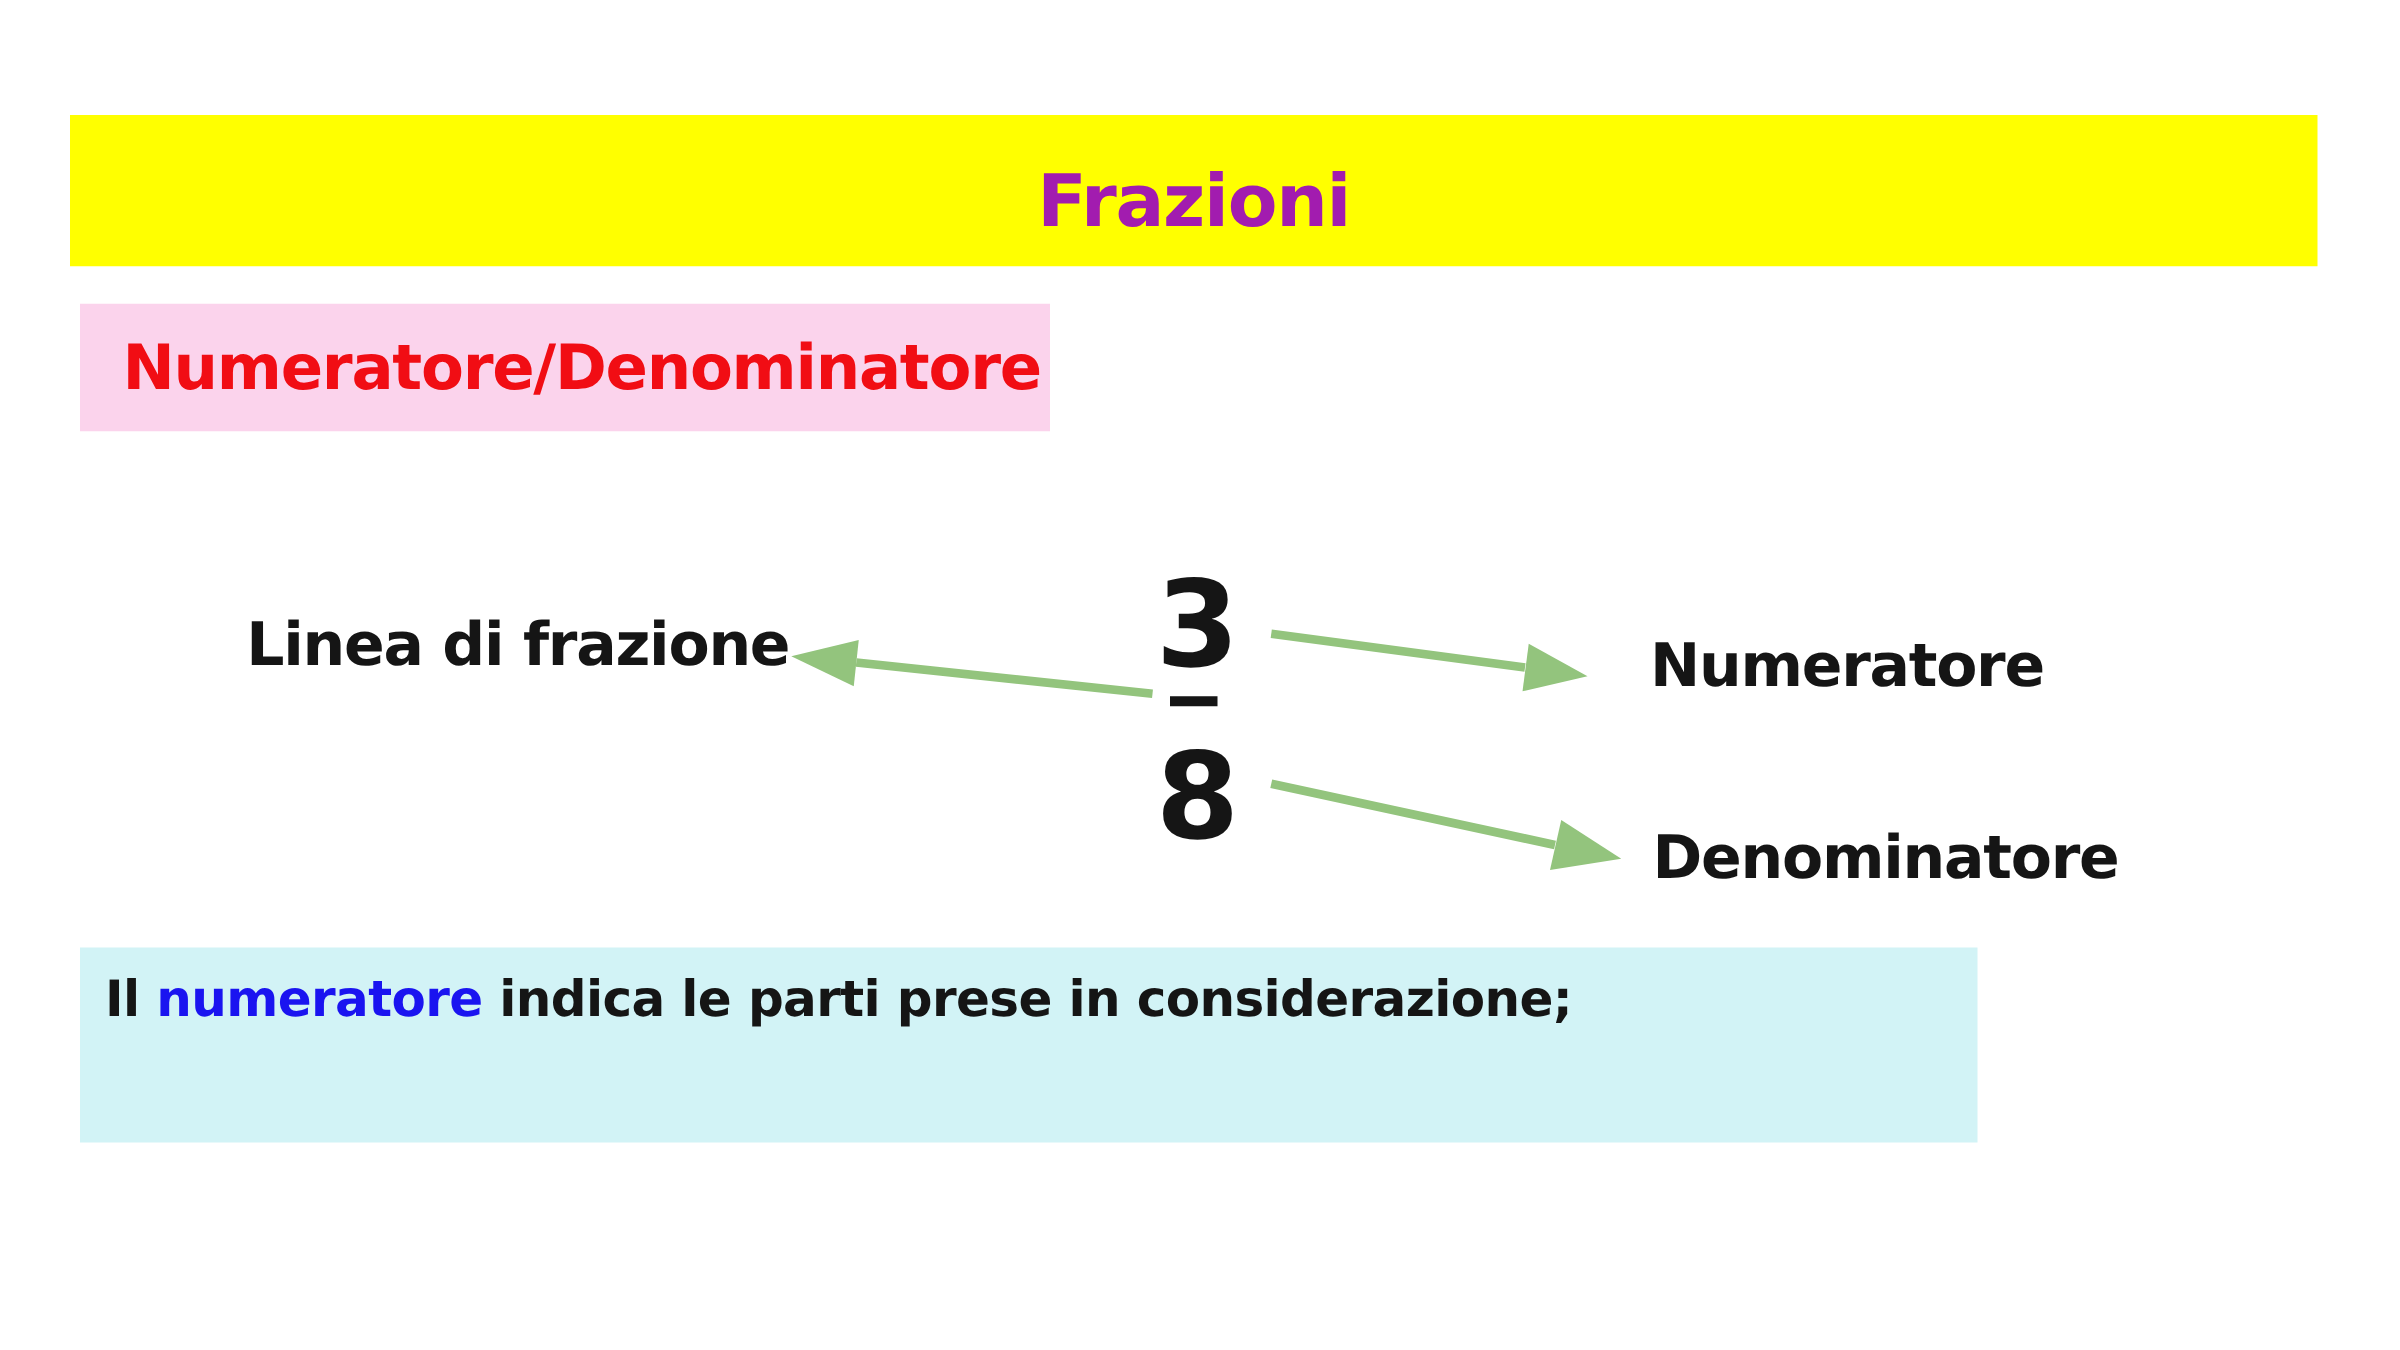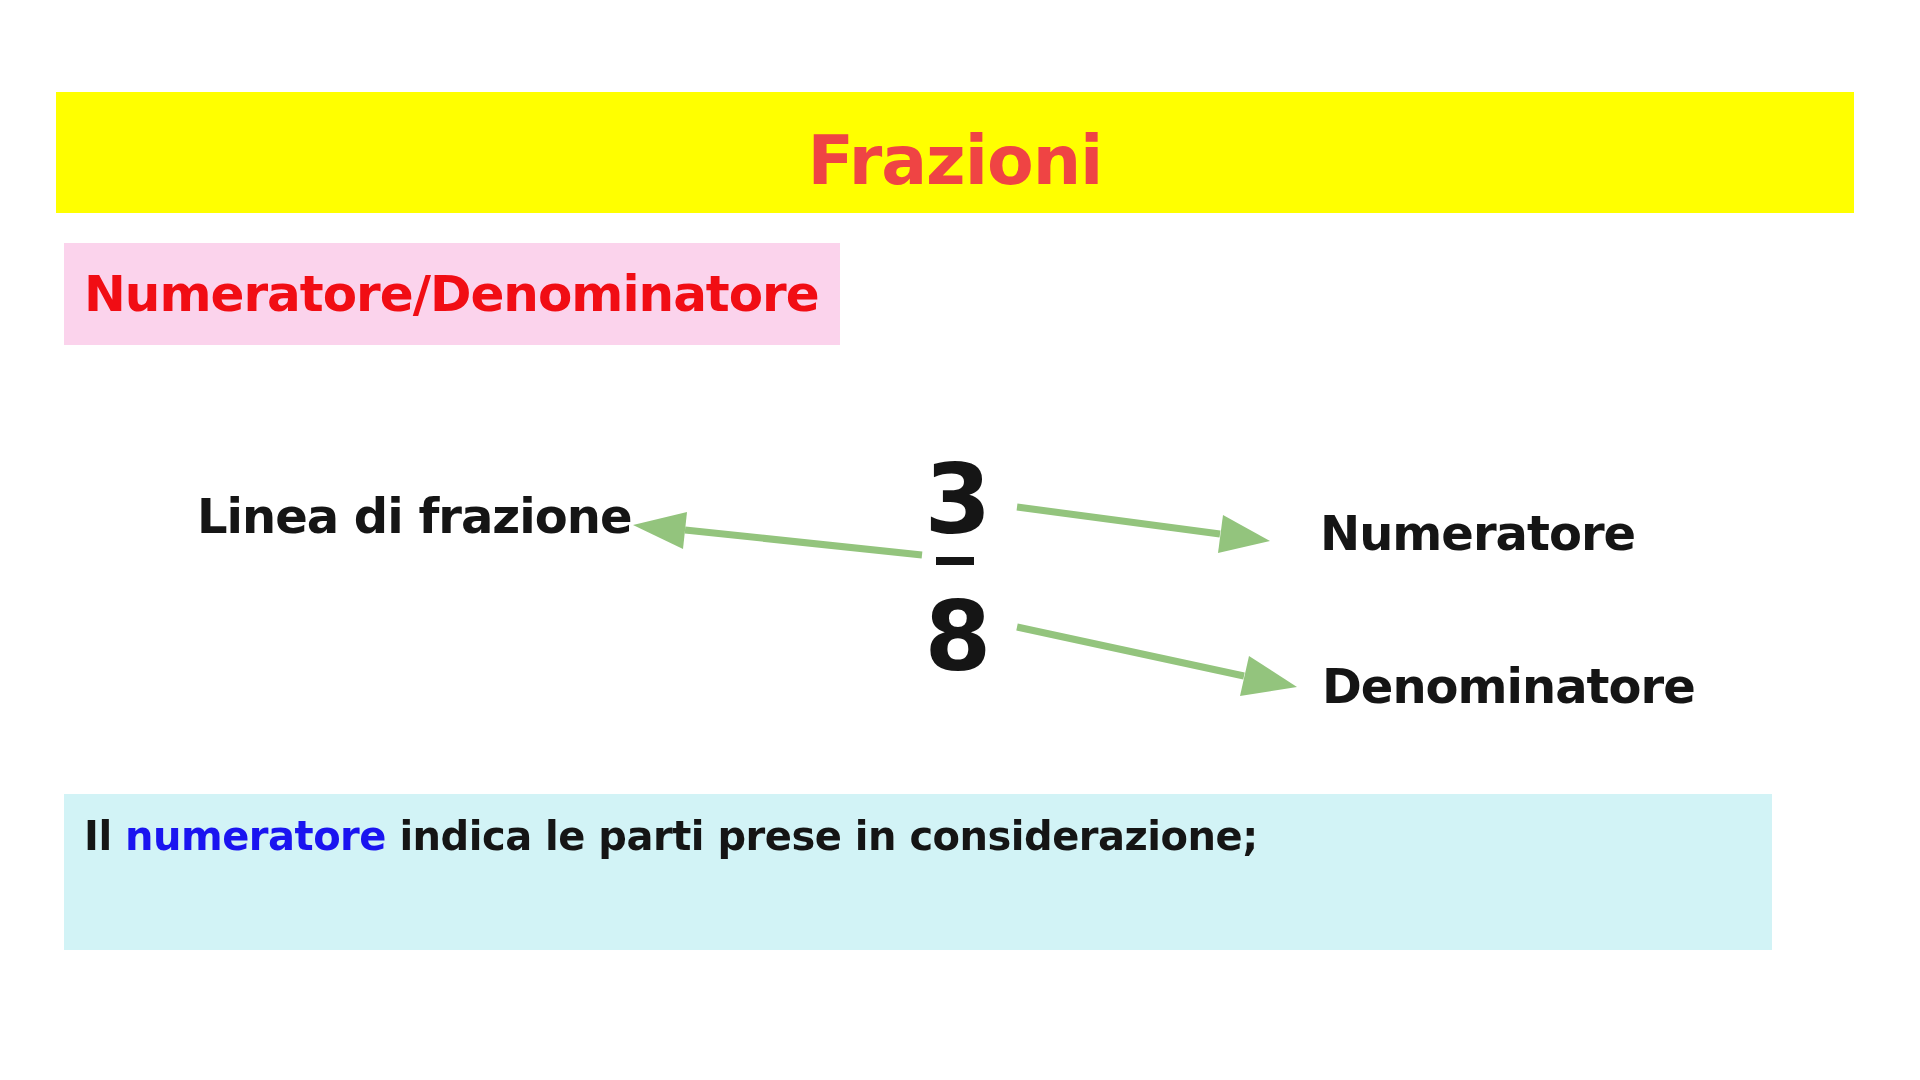--- a/index.html
+++ b/index.html
@@ -21,39 +21,39 @@
     left: 56px;
     top: 92px;
     width: 1798px;
     height: 121px;
     background: #ffff00;
     display: flex;
     align-items: center;
     justify-content: center;
   }
   .title-banner .title-text {
-    color: #ef4444;
-    font-size: 68px;
+    color: #a21caf;
+    font-size: 58px;
     letter-spacing: -1px;
     margin-top: 16px;
   }
   .subtitle-box {
     position: absolute;
     left: 64px;
     top: 243px;
     width: 776px;
     height: 102px;
     background: #fbd3ec;
     display: flex;
     align-items: center;
   }
   .subtitle-box .subtitle-text {
     color: #f10d14;
     font-size: 50px;
-    padding-left: 20px;
+    padding-left: 34px;
     letter-spacing: -1px;
   }
   .diagram-label {
     position: absolute;
     color: #151515;
     font-size: 48px;
     letter-spacing: -1px;
     white-space: nowrap;
     line-height: 1;
   }
@@ -84,26 +84,25 @@
     left: 0;
     top: 0;
     width: 1920px;
     height: 1080px;
     pointer-events: none;
   }
   .info-box {
     position: absolute;
     left: 64px;
     top: 758px;
-    width: 1708px;
+    width: 1518px;
     height: 156px;
     background: #d2f3f6;
     box-sizing: border-box;
     padding: 14px 0 0 20px;
-    margin-top: 36px;
   }
   .info-line {
     font-size: 40px;
     line-height: 56px;
     color: #151515;
     letter-spacing: -0.5px;
     white-space: nowrap;
   }
   .kw-blue { color: #1a14f0; }
   .kw-red  { color: #f10d14; }

